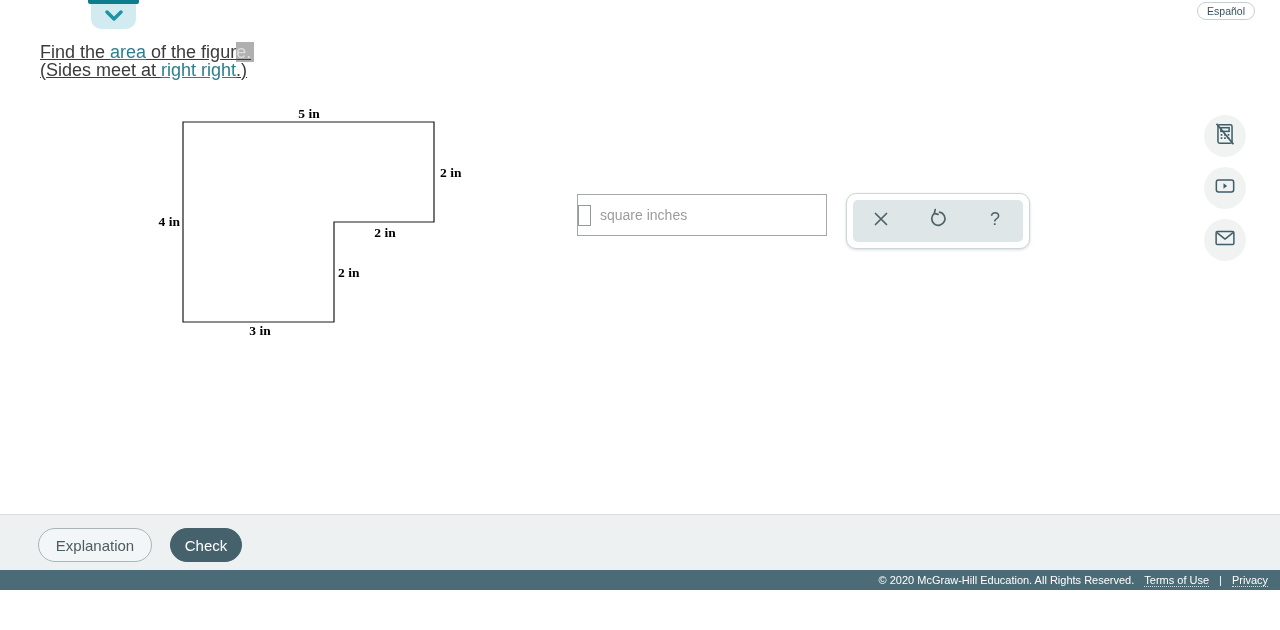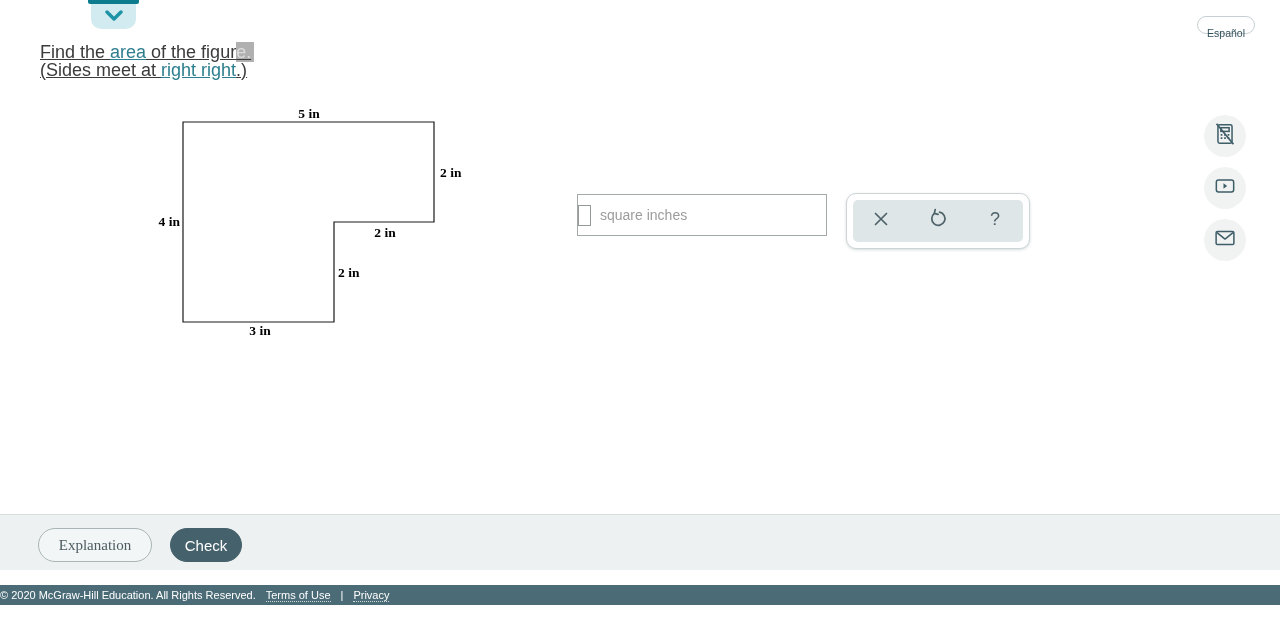--- a/index.html
+++ b/index.html
@@ -16,22 +16,22 @@
   .collapse-strip { width: 51px; height: 4px; background: #0d7c8e; border-radius: 0 0 2px 2px; }
   .collapse-btn {
     width: 45px; height: 25px; margin: 0 auto;
     background: #d2ebf0; border-radius: 0 0 10px 10px;
     display: flex; align-items: center; justify-content: center;
     cursor: pointer;
   }
 
   
   .lang-btn {
-    position: absolute; right: 25px; top: 16px;
-    height: 18px; padding: 8px 9px;
+    position: absolute; right: 25px; top: 2px;
+    height: 18px; padding: 0 9px;
     border: 1px solid #c6d0d2; border-radius: 9px;
     background: #ffffff; color: #35525c;
     font-size: 10.5px; line-height: 16px; cursor: pointer;
   }
 
   
   .question { position: absolute; left: 40px; top: 44px; font-size: 18px; color: #3b3b3b; line-height: 17.5px; text-decoration: underline; }
   .qlink { color: #2e7e8f; text-decoration: underline; cursor: pointer; }
   .artifact { background: #b0b0b0; color: #dcdcdc; padding: 0 3px 0 0; }
 
@@ -70,34 +70,34 @@
   .side-btn.b1 { top: 115px; } .side-btn.b2 { top: 167px; } .side-btn.b3 { top: 219px; }
 
   
   .action-bar {
     position: absolute; left: 0; top: 514px; width: 1280px; height: 56px;
     background: #eef1f1; border-top: 1px solid #d9dede;
   }
   .btn-explanation {
     position: absolute; left: 38px; top: 13px; width: 114px; height: 34px;
     border-radius: 17px; background: #f3f6f6; border: 1px solid #a9b5b7;
-    color: #4c5c61; font-size: 15px; font-family: Liberation Serif, serif; cursor: pointer;
+    color: #4c5c61; font-size: 15px; font-family: Liberation Sans, sans-serif; cursor: pointer;
   }
   .btn-check {
     position: absolute; left: 170px; top: 13px; width: 72px; height: 34px;
     border-radius: 17px; background: #45626c; border: 1px solid #45626c;
     color: #ffffff; font-size: 15px; font-family: "Liberation Sans", sans-serif; cursor: pointer;
   }
 
   
   .footer {
     position: absolute; left: 0; top: 570px; width: 1280px; height: 20px;
     background: #4b6c77; color: #ffffff; font-size: 11px;
-    display: flex; align-items: center; 
-    padding-right: 12px; gap: 10px; margin-top: 15px;
+    display: flex; align-items: center; justify-content: flex-end;
+    padding-right: 12px; gap: 10px;
   }
   .footer a { color: #ffffff; text-decoration: none; border-bottom: 1px dotted #cfdadd; cursor: pointer; }
   .footer .sep { border: none; }
 </style>
 </head>
 <body>
 
 <div class="collapse-wrap">
   <div class="collapse-strip"></div>
   <div class="collapse-btn">

